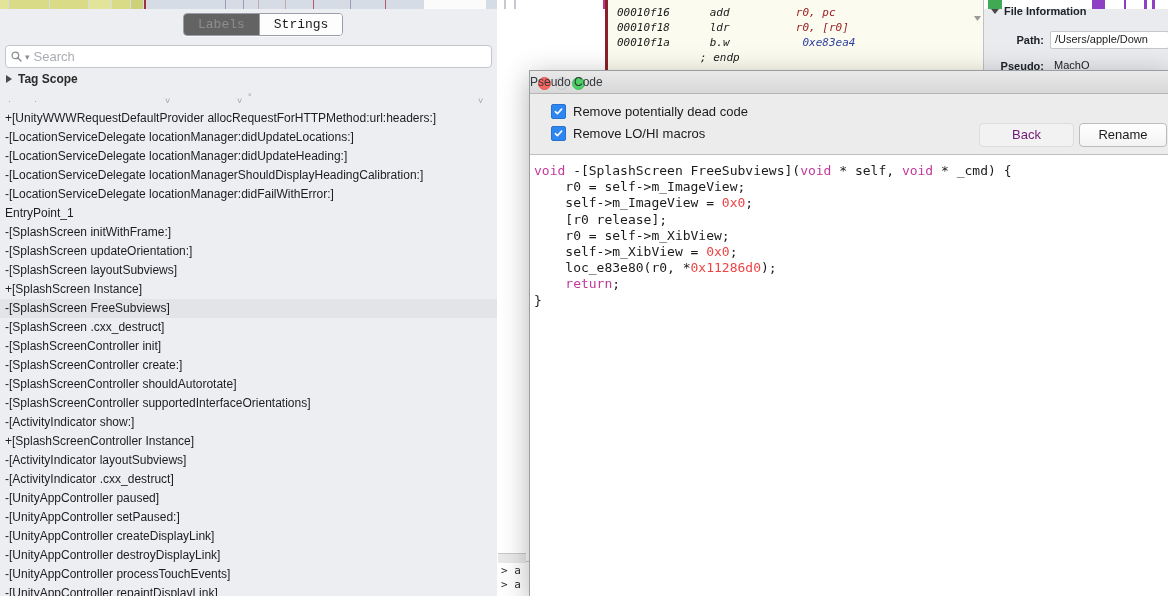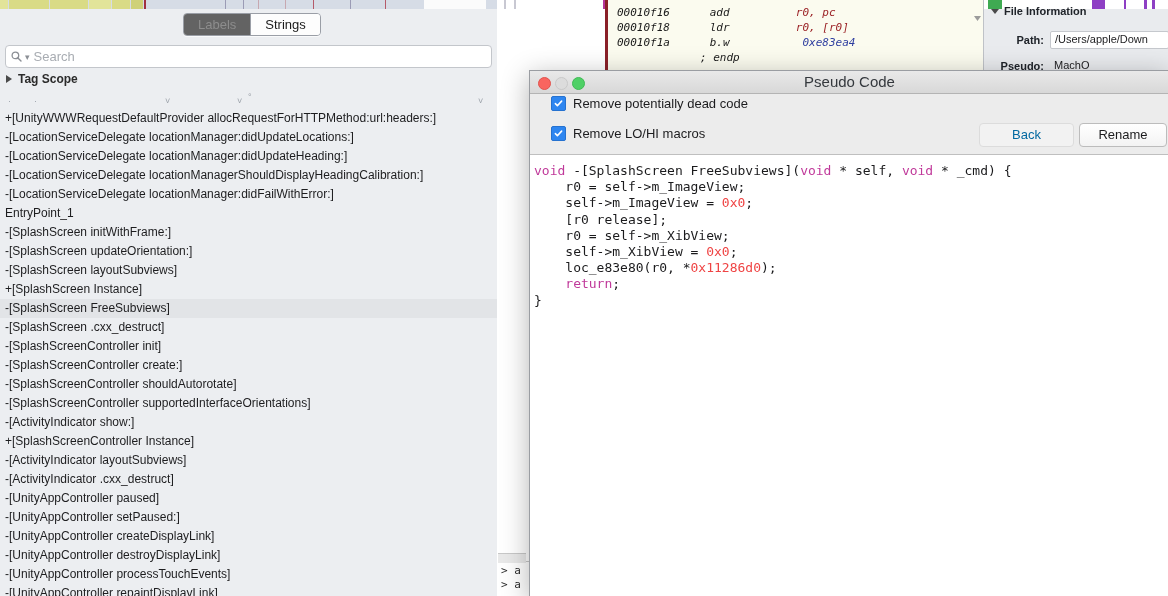--- a/index.html
+++ b/index.html
@@ -19,21 +19,21 @@
   }
   
   #nav-strip{
     position:absolute;left:0;top:0;width:497px;height:9px;
     background:#d6dce6;
   }
   #nav-strip .seg{position:absolute;top:0;height:9px;}
   #nav-strip .tick{position:absolute;top:0;width:1px;height:9px;}
 
   #tabbar{
-    position:absolute;left:0;top:10px;width:497px;height:30px;
+    position:absolute;left:0;top:10px;width:497px;height:30px;font-family:Liberation Mono, monospace;
   }
   .segmented{
     position:absolute;left:183px;top:3px;
     display:flex;border:1px solid #9a9ea6;border-radius:4px;overflow:hidden;
     box-shadow:0 1px 0 rgba(255,255,255,.7);
   }
   .segbtn{
     font-size:13px;line-height:21px;height:21px;padding:0 14px;
     background:#fdfdfd;color:#1b1b1b;text-align:center;
   }
@@ -141,21 +141,21 @@
     box-shadow:0 6px 26px rgba(0,0,0,.30);
     overflow:hidden;
   }
   #dlg-titlebar{
     position:relative;height:22px;
     background:linear-gradient(#e9e9e9,#d8d8d8);
     border-bottom:1px solid #b4b4b4;
   }
   #dlg-title{
     position:absolute;left:0;right:0;top:0;height:22px;line-height:22px;
-    text-align:center;font-size:15px;color:#34383d;
+    text-align:left;font-size:12px;color:#34383d;
   }
   .tl{position:absolute;top:6px;width:11px;height:11px;border-radius:50%;}
   .tl.close{left:8px;background:#f9655f;border:1px solid #e1534d;}
   .tl.min{left:25px;background:#dcdcdc;border:1px solid #c9c9c9;}
   .tl.max{left:42px;background:#4fd066;border:1px solid #3fbb55;}
 
   #dlg-opts{
     position:relative;height:60px;background:#ececec;border-bottom:1px solid #bfbfbf;
   }
   .cbrow{position:absolute;left:21px;display:flex;align-items:center;}
@@ -163,21 +163,21 @@
     width:13px;height:13px;border-radius:2px;background:#2e86f0;border:1px solid #2572d0;
     margin-right:7px;display:flex;align-items:center;justify-content:center;
   }
   .cbrow .box svg{display:block;}
   .cbrow .lbl{font-size:13px;color:#1c1c1e;}
   .dlgbtn{
     position:absolute;height:22px;border:1px solid #bcbcbc;border-radius:4px;
     background:linear-gradient(#ffffff,#f3f3f3);
     font-size:13px;line-height:21px;text-align:center;color:#1c1c1e;
   }
-  .dlgbtn.disabled{color:#0369a1;background:#f2f2f2;border-color:#dcdcdc;}
+  .dlgbtn.disabled{color:#701a75;background:#f2f2f2;border-color:#dcdcdc;}
 
   #dlg-code{
     position:relative;height:440px;background:#ffffff;padding:8px 0 0 4px;
   }
   #dlg-code pre{
     margin:0;font-family:"DejaVu Sans Mono",monospace;font-size:13px;line-height:16.2px;
     color:#1b1b1d;white-space:pre;
   }
   .kw{color:#c0399a;}
   .num{color:#ef4444;}
@@ -333,21 +333,21 @@
 
   <div id="dlg-titlebar">
     <span class="tl close"></span>
     <span class="tl min"></span>
     <span class="tl max"></span>
     <div id="dlg-title">Pseudo Code</div>
   </div>
 
   <div id="dlg-opts">
 
-    <div class="cbrow" style="top:2px;">
+    <div class="cbrow" style="top:10px;">
       <span class="box">
         <svg width="9" height="9" viewBox="0 0 9 9">
           <polyline points="1.4,4.6 3.4,6.7 7.6,2.1" fill="none" stroke="#ffffff" stroke-width="1.6" stroke-linecap="round" stroke-linejoin="round"></polyline>
         </svg>
       </span>
       <span class="lbl">Remove potentially dead code</span>
     </div>
 
     <div class="cbrow" style="top:32px;">
       <span class="box">

